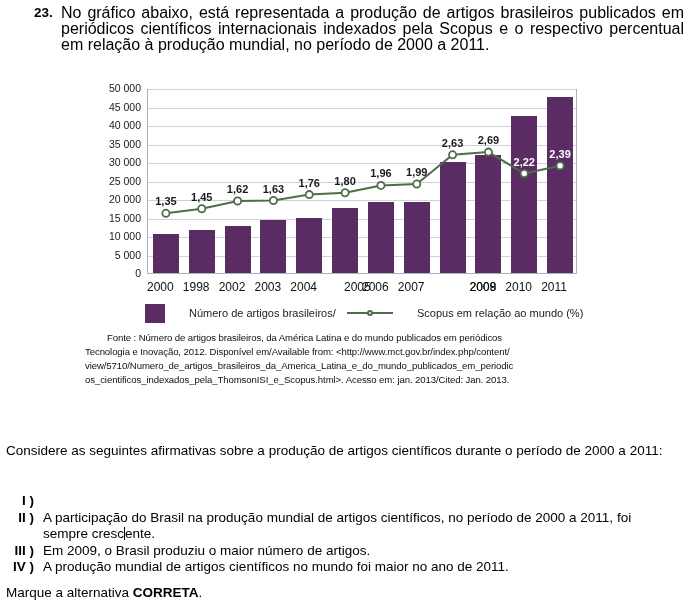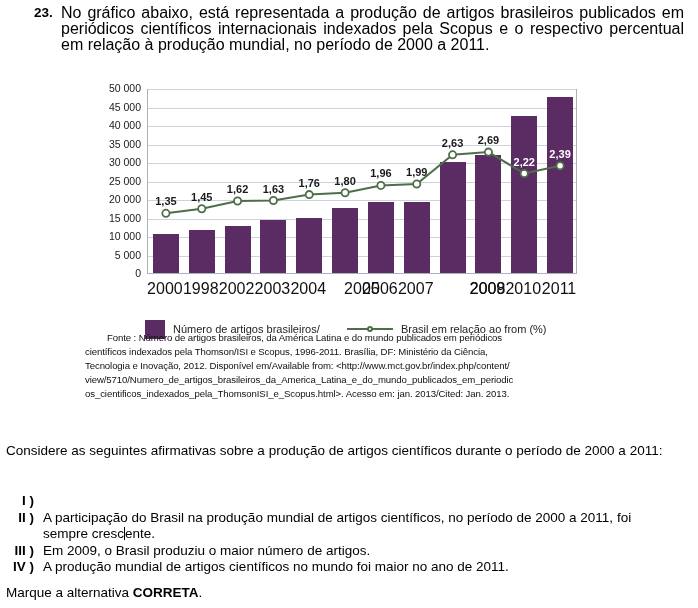--- a/index.html
+++ b/index.html
@@ -10,24 +10,24 @@
   .question { position:absolute; left:28px; top:5px; width:656px; display:flex; }
   .q-num { flex:none; width:27px; font-weight:bold; font-size:13.5px; line-height:16px;margin-left:6px; }
   .q-text { flex:1; font-size:16px; line-height:16px; text-align:justify; }
 
   
   .chart { position:absolute; left:97px; top:84px; width:505px; height:248px; }
   .ytick { position:absolute; width:44px; text-align:right; font-size:10.5px; line-height:13px; color:#1a1a1a; }
   .plot { position:absolute; left:50px; top:5px; width:430px; height:185px; border:1px solid #aab2ba; background:#fff; }
   .grid { position:absolute; left:0; width:428px; height:1px; background:#ccd4da; }
   .bar { position:absolute; bottom:0; width:26px; }
-  .xtick { position:absolute; top:196px; font-size:16px; text-align:center; color:#111; }
+  .xtick { position:absolute; top:196px; font-size:12px; color:#111; }
   .plot svg { position:absolute; left:0; top:0; overflow:visible; }
   .legend { position:absolute; left:0; top:217px; width:505px; height:26px; font-size:11px; color:#222; }
-  .leg-item { position:absolute; display:flex; align-items:center; gap:8px; top:16px; height:24px; }
+  .leg-item { position:absolute; display:flex; align-items:center; gap:24px; top:0; height:24px; }
   .swatch { width:20px; height:19px; display:inline-block; flex:none; }
   .line-swatch { width:46px; height:2px; position:relative; display:inline-block; flex:none; }
   .line-swatch .dot { position:absolute; left:50%; top:50%; transform:translate(-50%,-50%);
       width:6px; height:6px; border-radius:50%; background:#fff; border:2px solid #4d6e48; }
 
   
   .fonte { position:absolute; left:85px; top:331px; width:525px; font-size:9.6px; line-height:14px; letter-spacing:-0.1px; color:#101010; }
   .fonte div { white-space:nowrap; }
   .fonte div:first-child { padding-left:22px; }
 
@@ -131,28 +131,27 @@
       </div>
     <div class="legend">
       <div class="leg-item" style="left:48px;">
         <span class="swatch" id="barSwatch" style="background: rgb(91, 43, 99);"></span>
         <span>Número de artigos brasileiros/</span>
       </div>
       <div class="leg-item" style="left:250px;">
         <span class="line-swatch" id="lineSwatch" style="background: rgb(77, 110, 72);">
             <i class="dot" style="border-color: rgb(77, 110, 72);"></i>
           </span>
-        <span>Brasil em relação ao from (%)</span>
+        <span>Scopus em relação ao mundo (%)</span>
       </div>
     </div>
   </div>
 
   <div class="fonte" id="fonte">
       <div>Fonte : Número de artigos brasileiros, da América Latina e do mundo publicados em periódicos</div>
-      <div>científicos indexados pela Thomson/ISI e Scopus, 1996-2011. Brasília, DF: Ministério da Ciência,</div>
       <div>Tecnologia e Inovação, 2012. Disponível em/Available from: &lt;http://www.mct.gov.br/index.php/content/</div>
       <div>view/5710/Numero_de_artigos_brasileiros_da_America_Latina_e_do_mundo_publicados_em_periodic</div>
       <div>os_cientificos_indexados_pela_ThomsonISI_e_Scopus.html&gt;. Acesso em: jan. 2013/Cited: Jan. 2013.</div>
     </div>
 
   <div class="considere">Considere as seguintes afirmativas sobre a produção de artigos científicos durante o período de 2000 a 2011:</div>
 
   <div class="items" id="items">
       <div class="item">
         <span class="num">I )</span>

